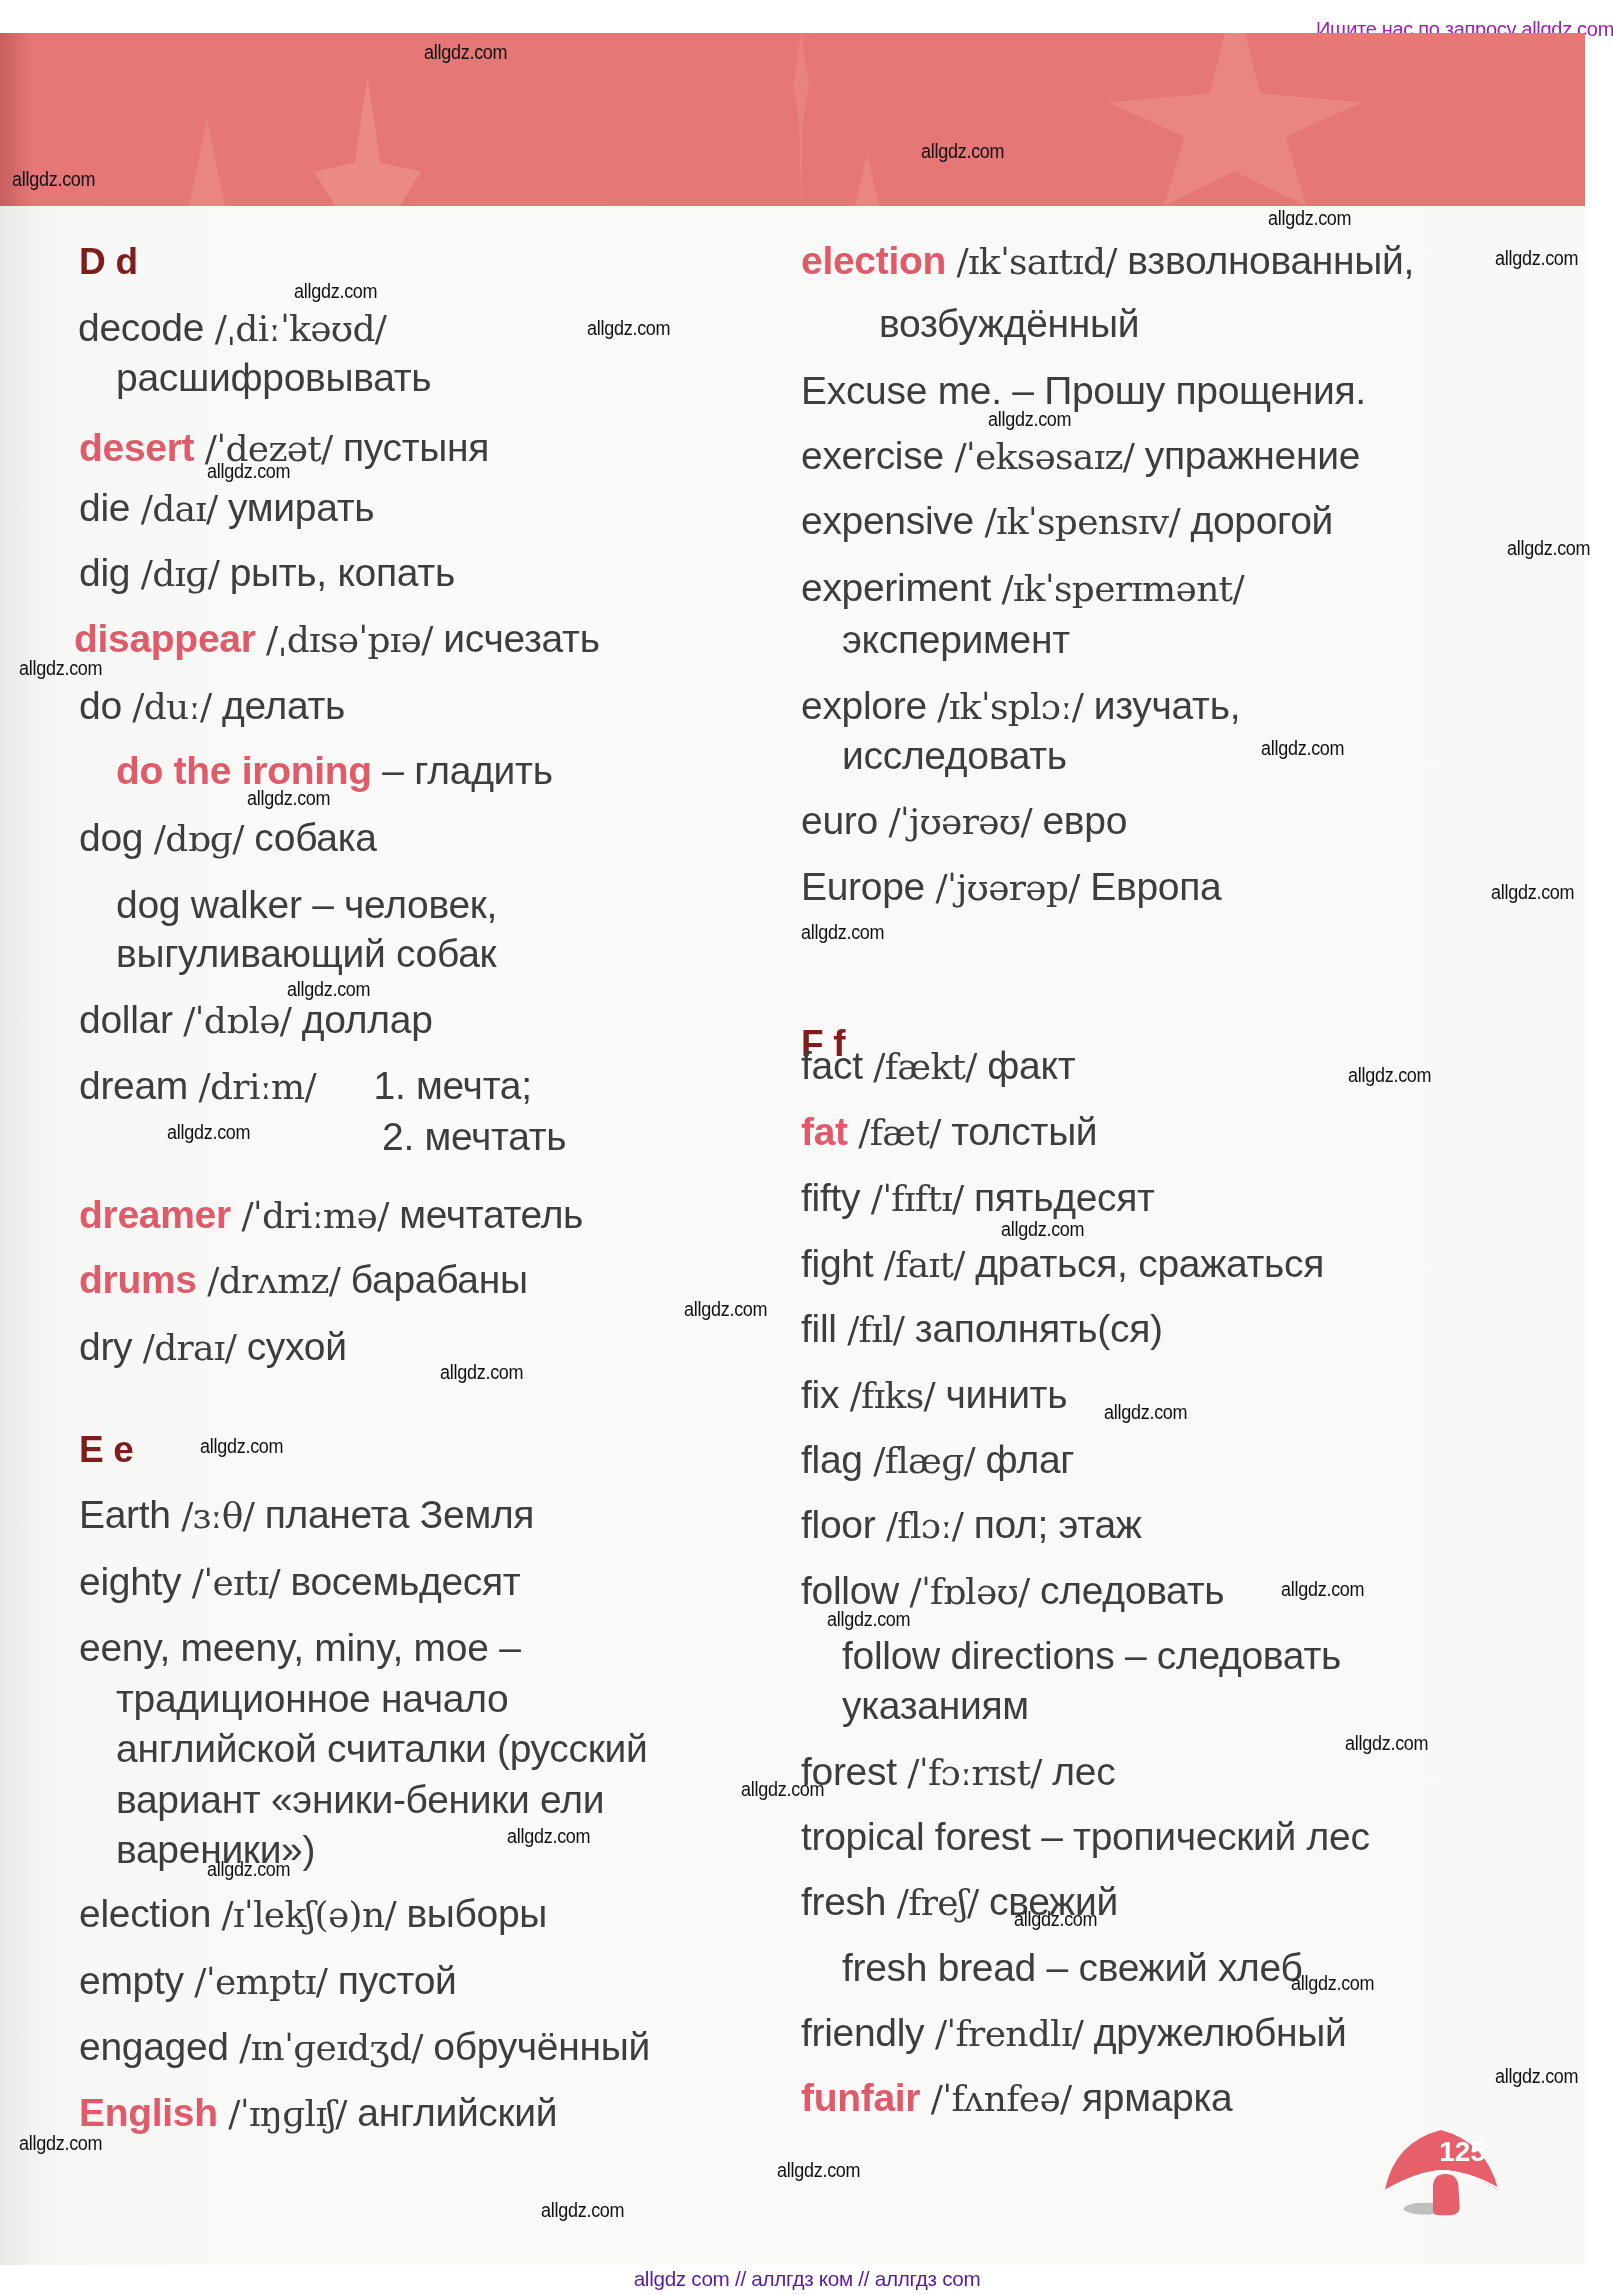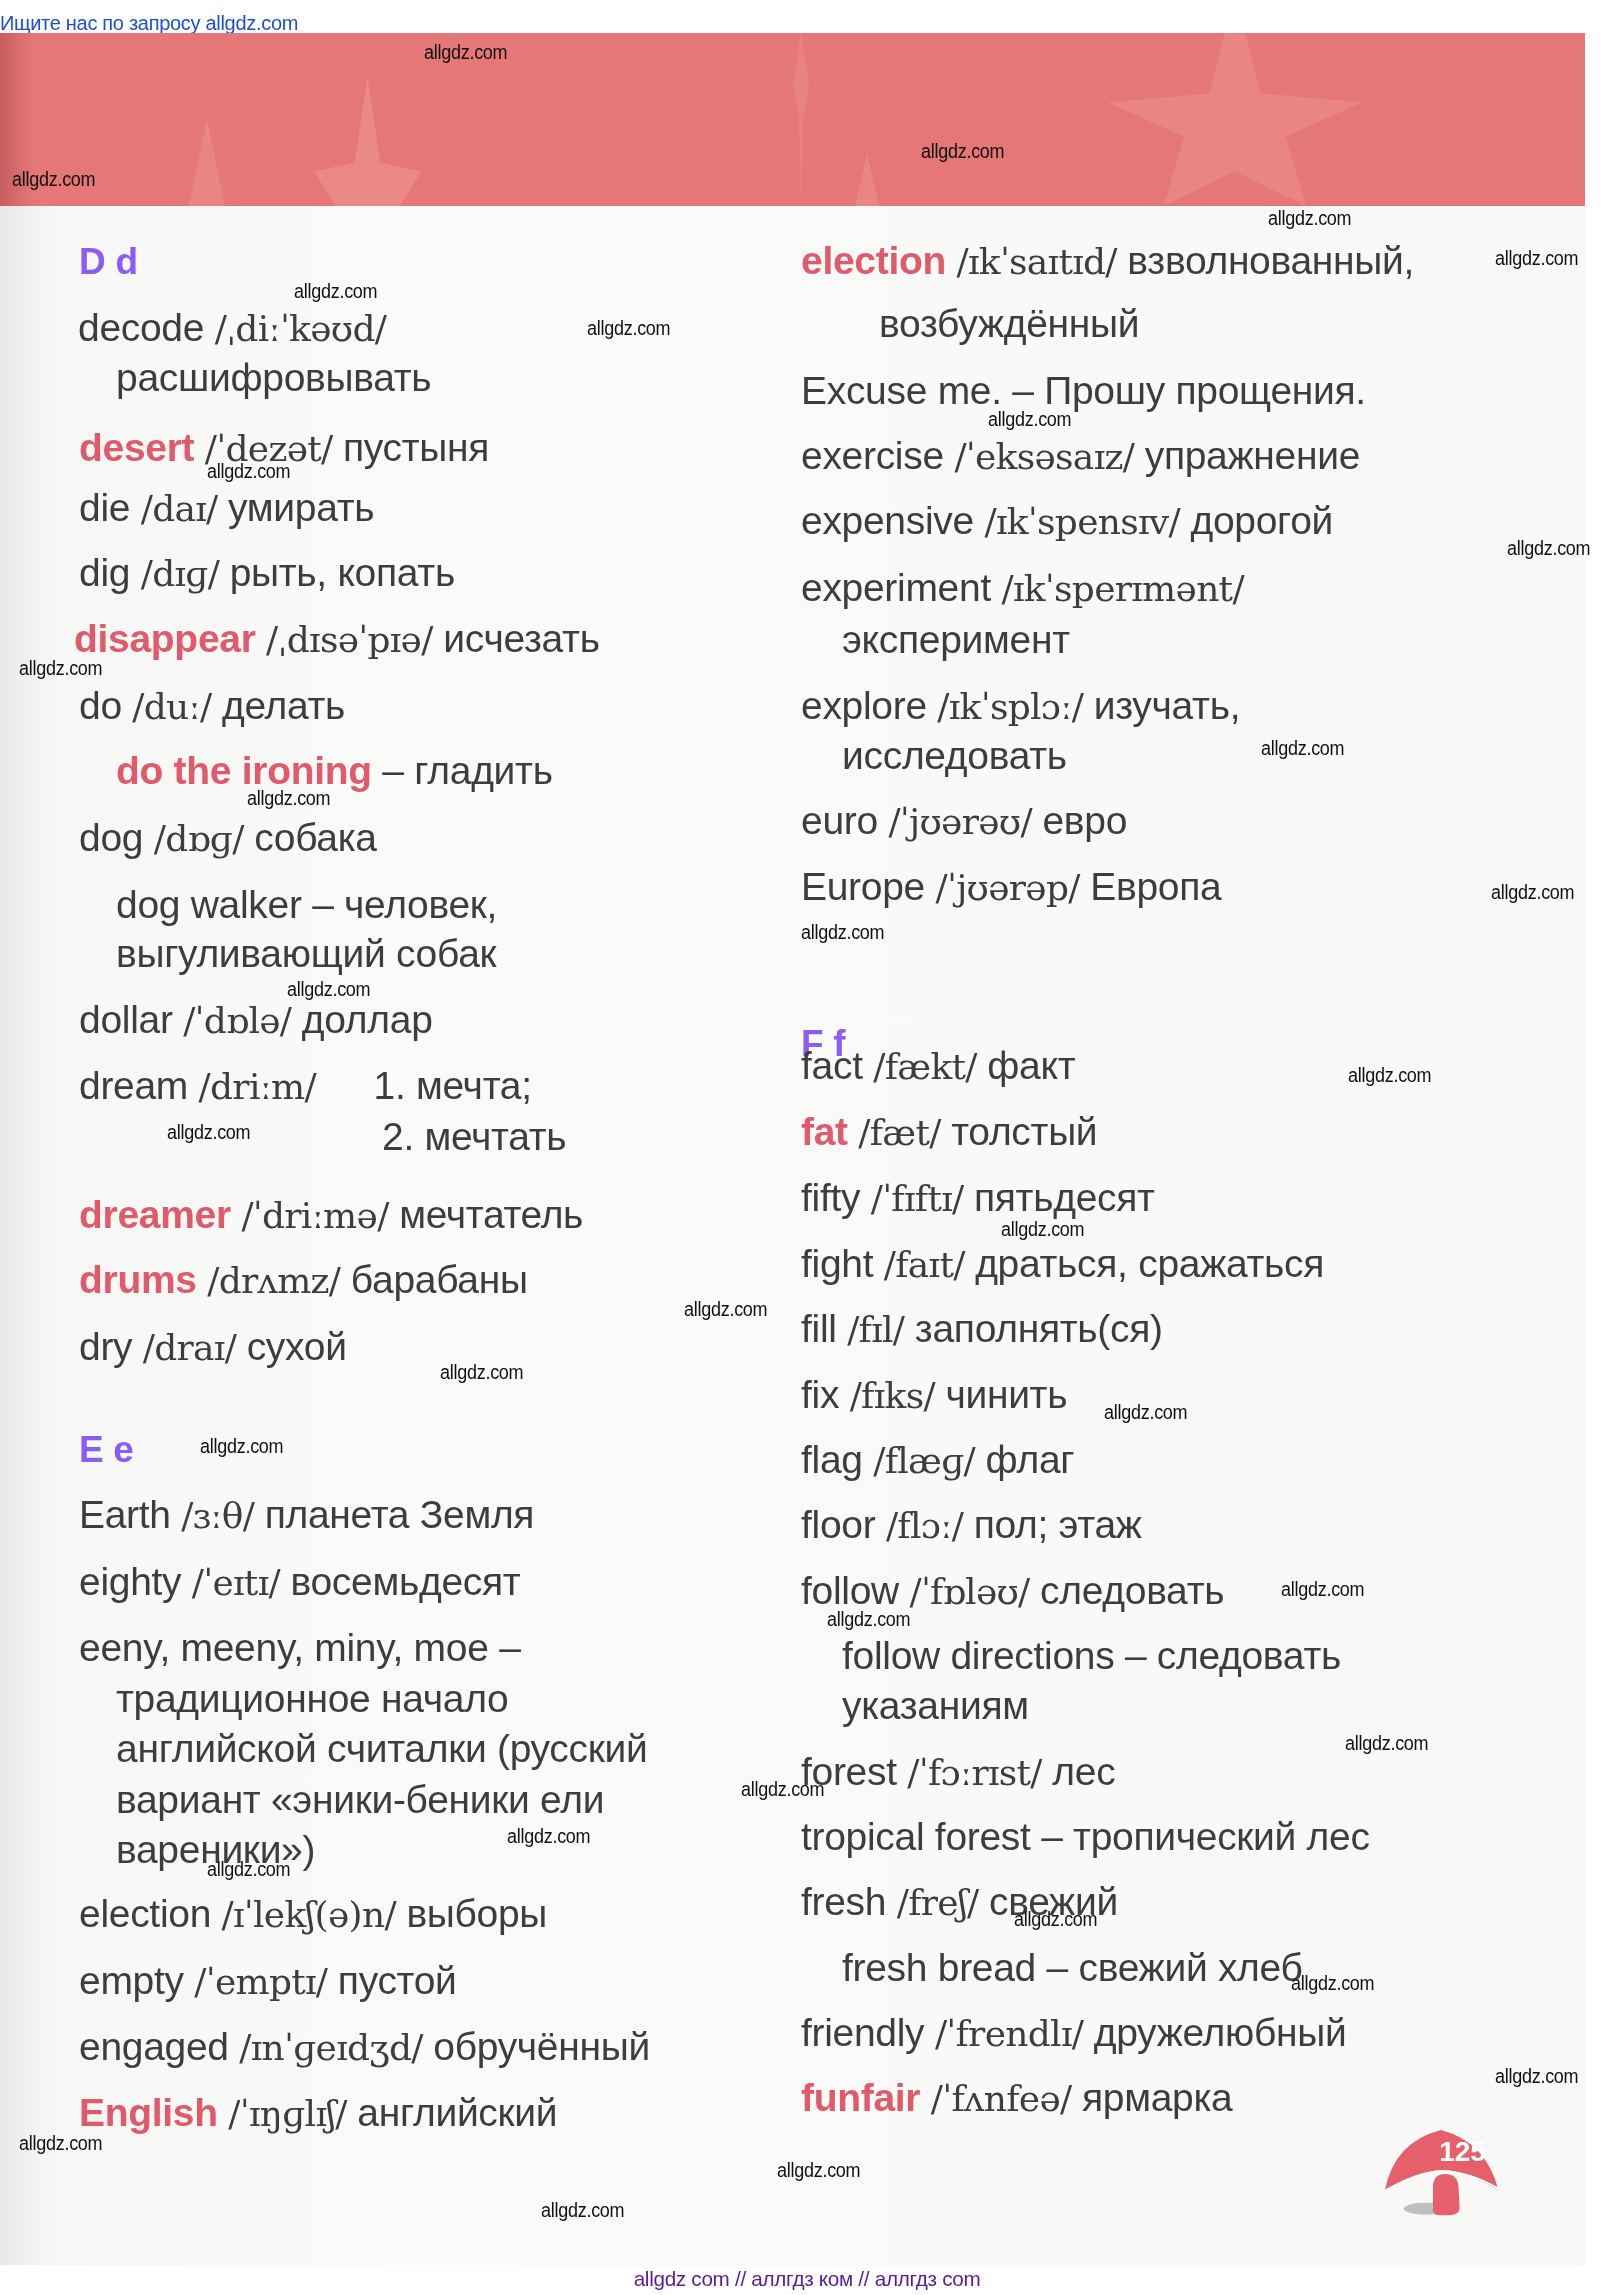--- a/index.html
+++ b/index.html
@@ -10,22 +10,22 @@
     color:#3d3d3b;
   }
   .page-bg {
     position:absolute; left:0; top:0; width:1614px; height:2295px;
     background: linear-gradient(90deg, #e9e9e7 0px, #f1f1ef 27px, #f7f7f5 60px, #fafaf9 400px, #f8f8f6 1614px);
   }
   .top-strip { position:absolute; left:0; top:0; width:1614px; height:33px; background:#ffffff; }
   .bottom-strip { position:absolute; left:0; top:2265px; width:1614px; height:30px; background:#ffffff; }
   .right-strip { position:absolute; left:1585px; top:33px; width:29px; height:2232px; background:#ffffff; }
   .promo-top {
-    position:absolute; left:0; top:8px; width:1614px; height:33px;
-    text-align:left; line-height:31px; font-size:20px; color:#1d4ed8;
+    position:absolute; left:0; top:14px; width:1614px; height:33px;
+    text-align:right; line-height:31px; font-size:20px; color:#a21caf;
     font-family:"Liberation Sans", sans-serif; letter-spacing:-0.3px;
   }
   .header-band {
     position:absolute; left:0; top:33px; width:1585px; height:173px;
     background:#e67777; overflow:hidden;
   }
   .header-band .spine { position:absolute; left:0; top:0; width:33px; height:173px;
     background:linear-gradient(90deg,#c85e5e,#e67777); }
   .star { position:absolute; background:#ef9a90; opacity:0.55; }
   .star1 { left:314px; top:0; width:107px; height:173px;
@@ -38,21 +38,21 @@
     clip-path:polygon(50% 70%, 80% 100%, 20% 100%); opacity:0.45; }
   .star8 { left:1108px; top:0; width:254px; height:173px;
     clip-path:polygon(46% 0%, 54% 0%, 60% 35%, 100% 40%, 70% 60%, 78% 100%, 50% 80%, 22% 100%, 30% 60%, 0% 40%, 40% 35%); opacity:0.45;}
 
   .col { position:absolute; top:0; }
   .line {
     position:absolute; white-space:nowrap;
     font-size:39px; line-height:47px; letter-spacing:-0.3px;
   }
   .hw { color:#e05a6a; font-weight:bold; }
-  .letter { font-weight:bold; font-size:37px; color:#8b5cf6; }
+  .letter { font-weight:bold; font-size:37px; color:#7f1d1d; }
   .ipa { font-family:"DejaVu Serif", "Liberation Serif", serif; font-size:36px; letter-spacing:-0.7px; }
   .wm {
     position:absolute; font-size:20px; color:#111; white-space:nowrap;
     font-family:"Liberation Sans", sans-serif; letter-spacing:-0.3px;
     transform:scaleX(0.9); transform-origin:left top;
   }
   .footer-links {
     position:absolute; left:0; width:1614px; top:2267px; height:27px; text-align:center;
     font-size:20.7px; color:#5a1d99; letter-spacing:-0.3px;
   }

